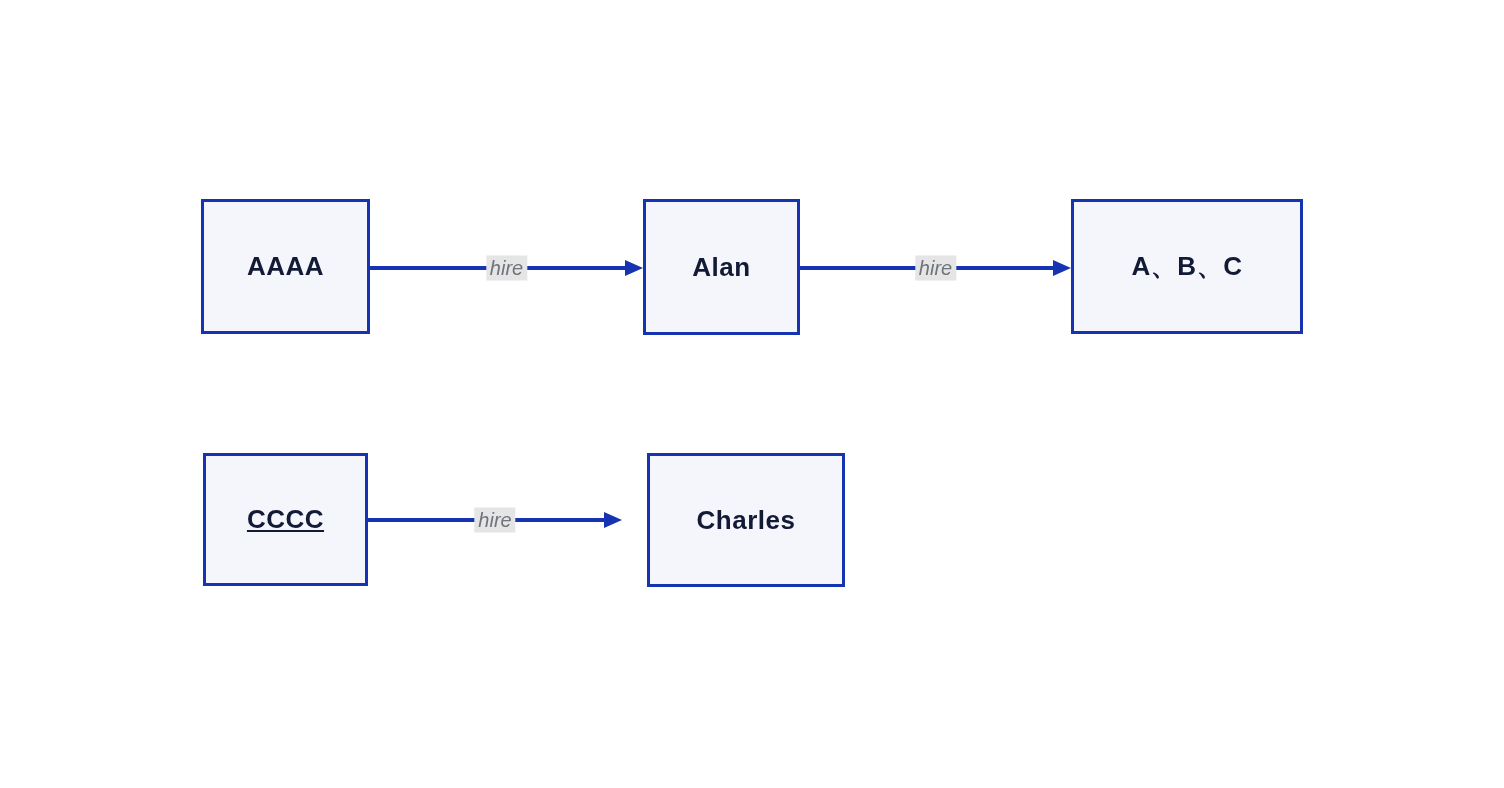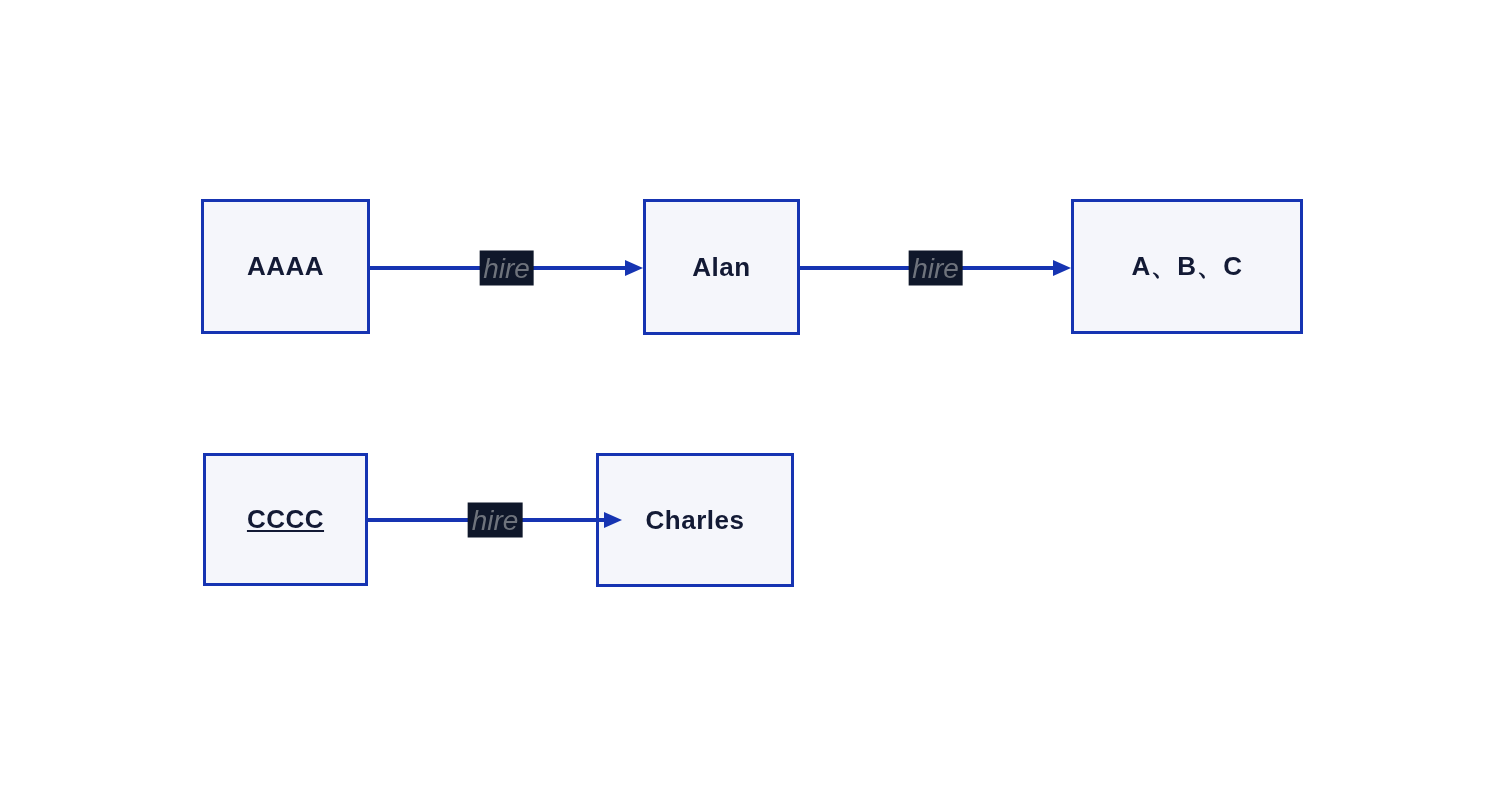--- a/index.html
+++ b/index.html
@@ -25,21 +25,21 @@
     justify-content: center;
     font-weight: 700;
     font-size: 26px;
     color: #131a35;
     letter-spacing: 0.5px;
   }
   #node-aaaa    { left: 201px;  top: 199px; width: 169px; height: 135px; }
   #node-alan    { left: 643px;  top: 199px; width: 157px; height: 136px; }
   #node-abc     { left: 1071px; top: 199px; width: 232px; height: 135px; }
   #node-cccc    { left: 203px;  top: 453px; width: 165px; height: 133px; text-decoration: underline; }
-  #node-charles { left: 596px;  top: 453px; width: 198px; height: 134px; }
+  #node-charles { left: 647px;  top: 453px; width: 198px; height: 134px; }
 
   .edge { position: absolute; height: 0; }
   #edge-1 { left: 370px; top: 268px; width: 273px; }
   #edge-2 { left: 800px; top: 268px; width: 271px; }
   #edge-3 { left: 368px; top: 520px; width: 254px; }
 
   .edge-line {
     position: absolute;
     left: 0;
     right: 12px;
@@ -55,24 +55,24 @@
     height: 0;
     border-left: 18px solid #1634b2;
     border-top: 8px solid transparent;
     border-bottom: 8px solid transparent;
   }
   .edge-label {
     position: absolute;
     left: 50%;
     top: 0;
     transform: translate(-50%, -50%);
-    background: #0f172a;
+    background: #e5e5e5;
     padding: 0 4px;
     font-style: italic;
-    font-size: 28px;
+    font-size: 20px;
     color: #6e737c;
     line-height: 1.25;
     white-space: nowrap;
   }
 </style>
 </head>
 <body>
 
 <div class="canvas">
 

